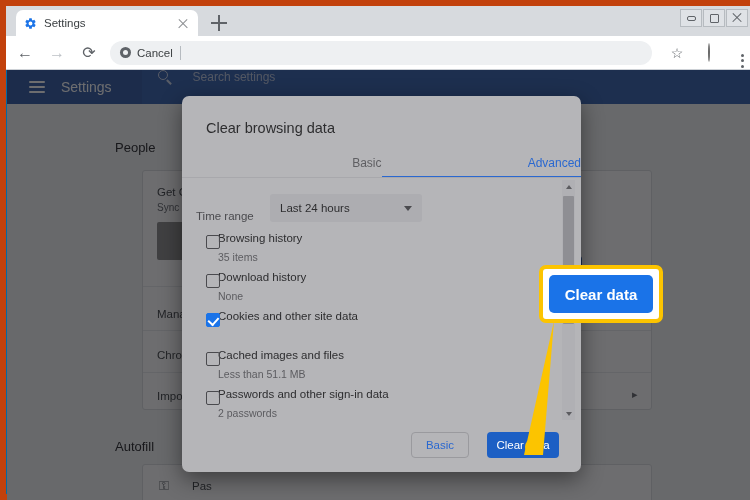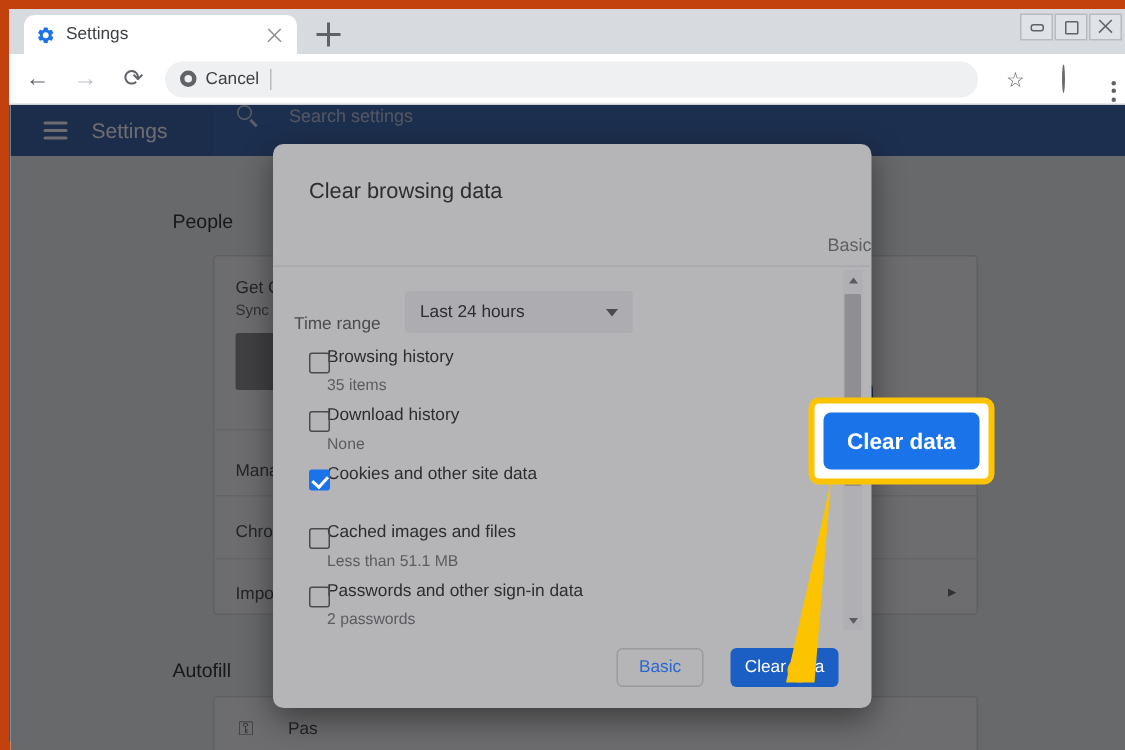--- a/index.html
+++ b/index.html
@@ -438,20 +438,24 @@
       <div class="dimmer"></div>
     </div>
 
     <div class="modal">
       <div class="modal-title">Clear browsing data</div>
 
       <div class="tabs">
         <div class="tab-item">
           <span>Basic</span>
         </div>
+        <div class="tab-item active">
+          <span>Advanced</span>
+          <span class="tab-underline"></span>
+        </div>
       </div>
       <div class="tabs-baseline"></div>
 
       <div class="modal-body">
         <div class="timerange-row">
           <span class="tr-label">Time range</span>
           <span class="tr-select">
             <span class="tr-value">Last 24 hours</span>
             <span class="tr-caret"></span>
           </span>

